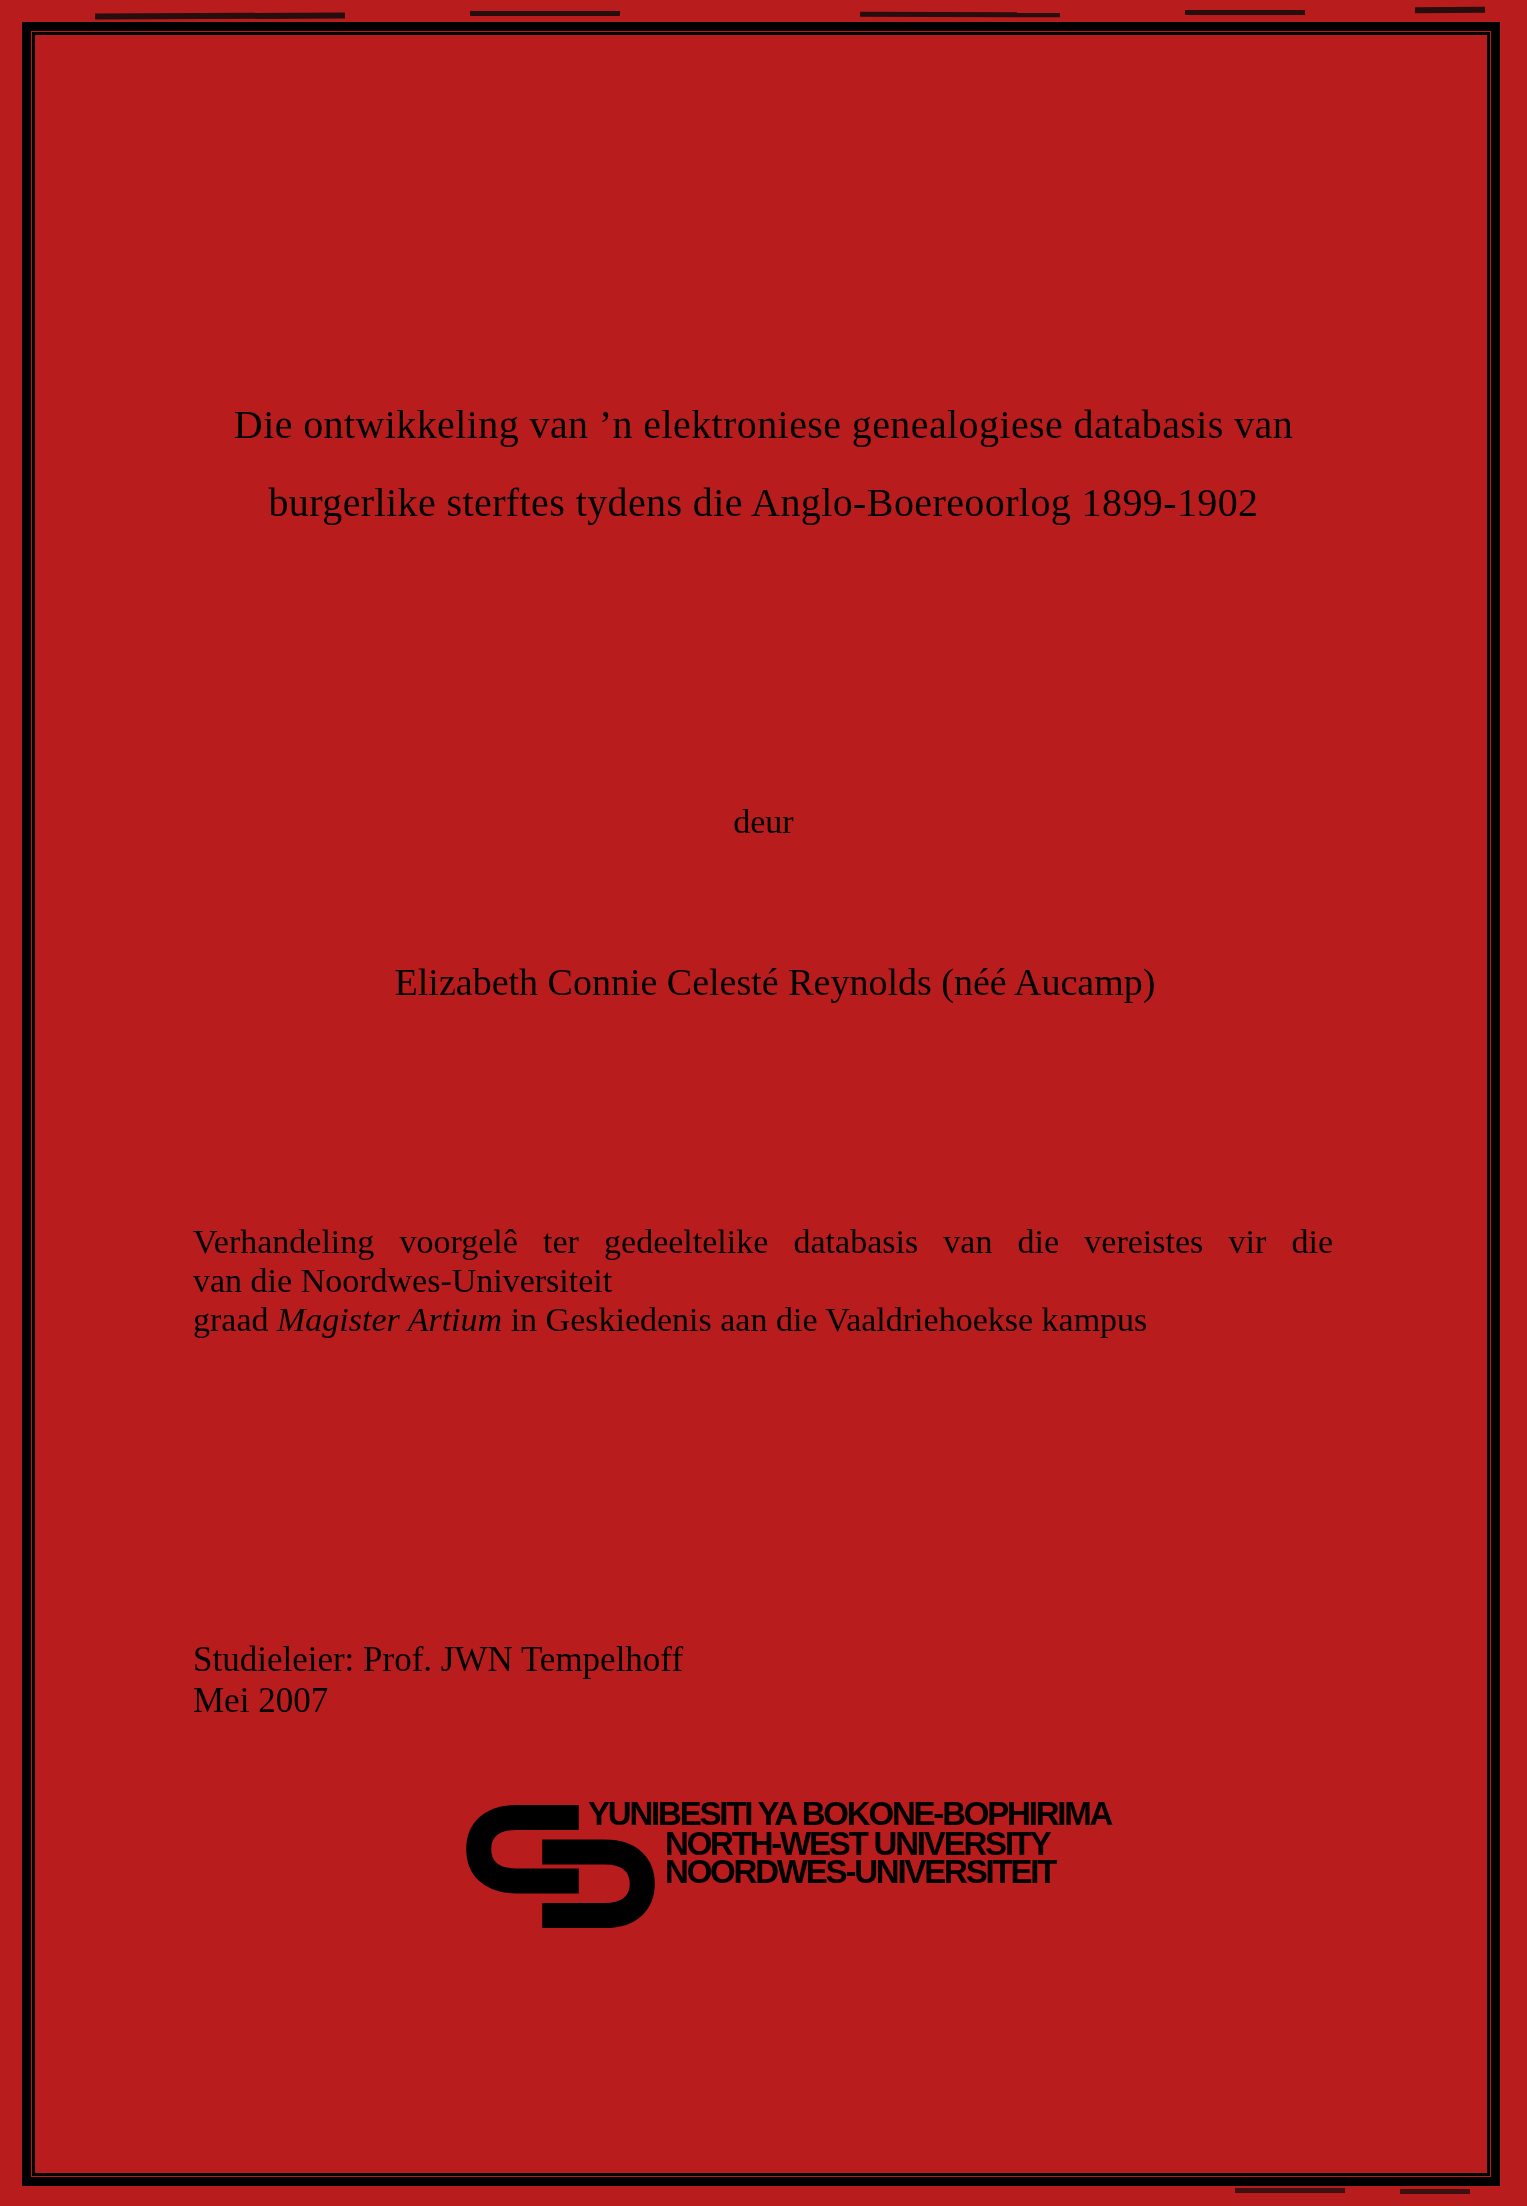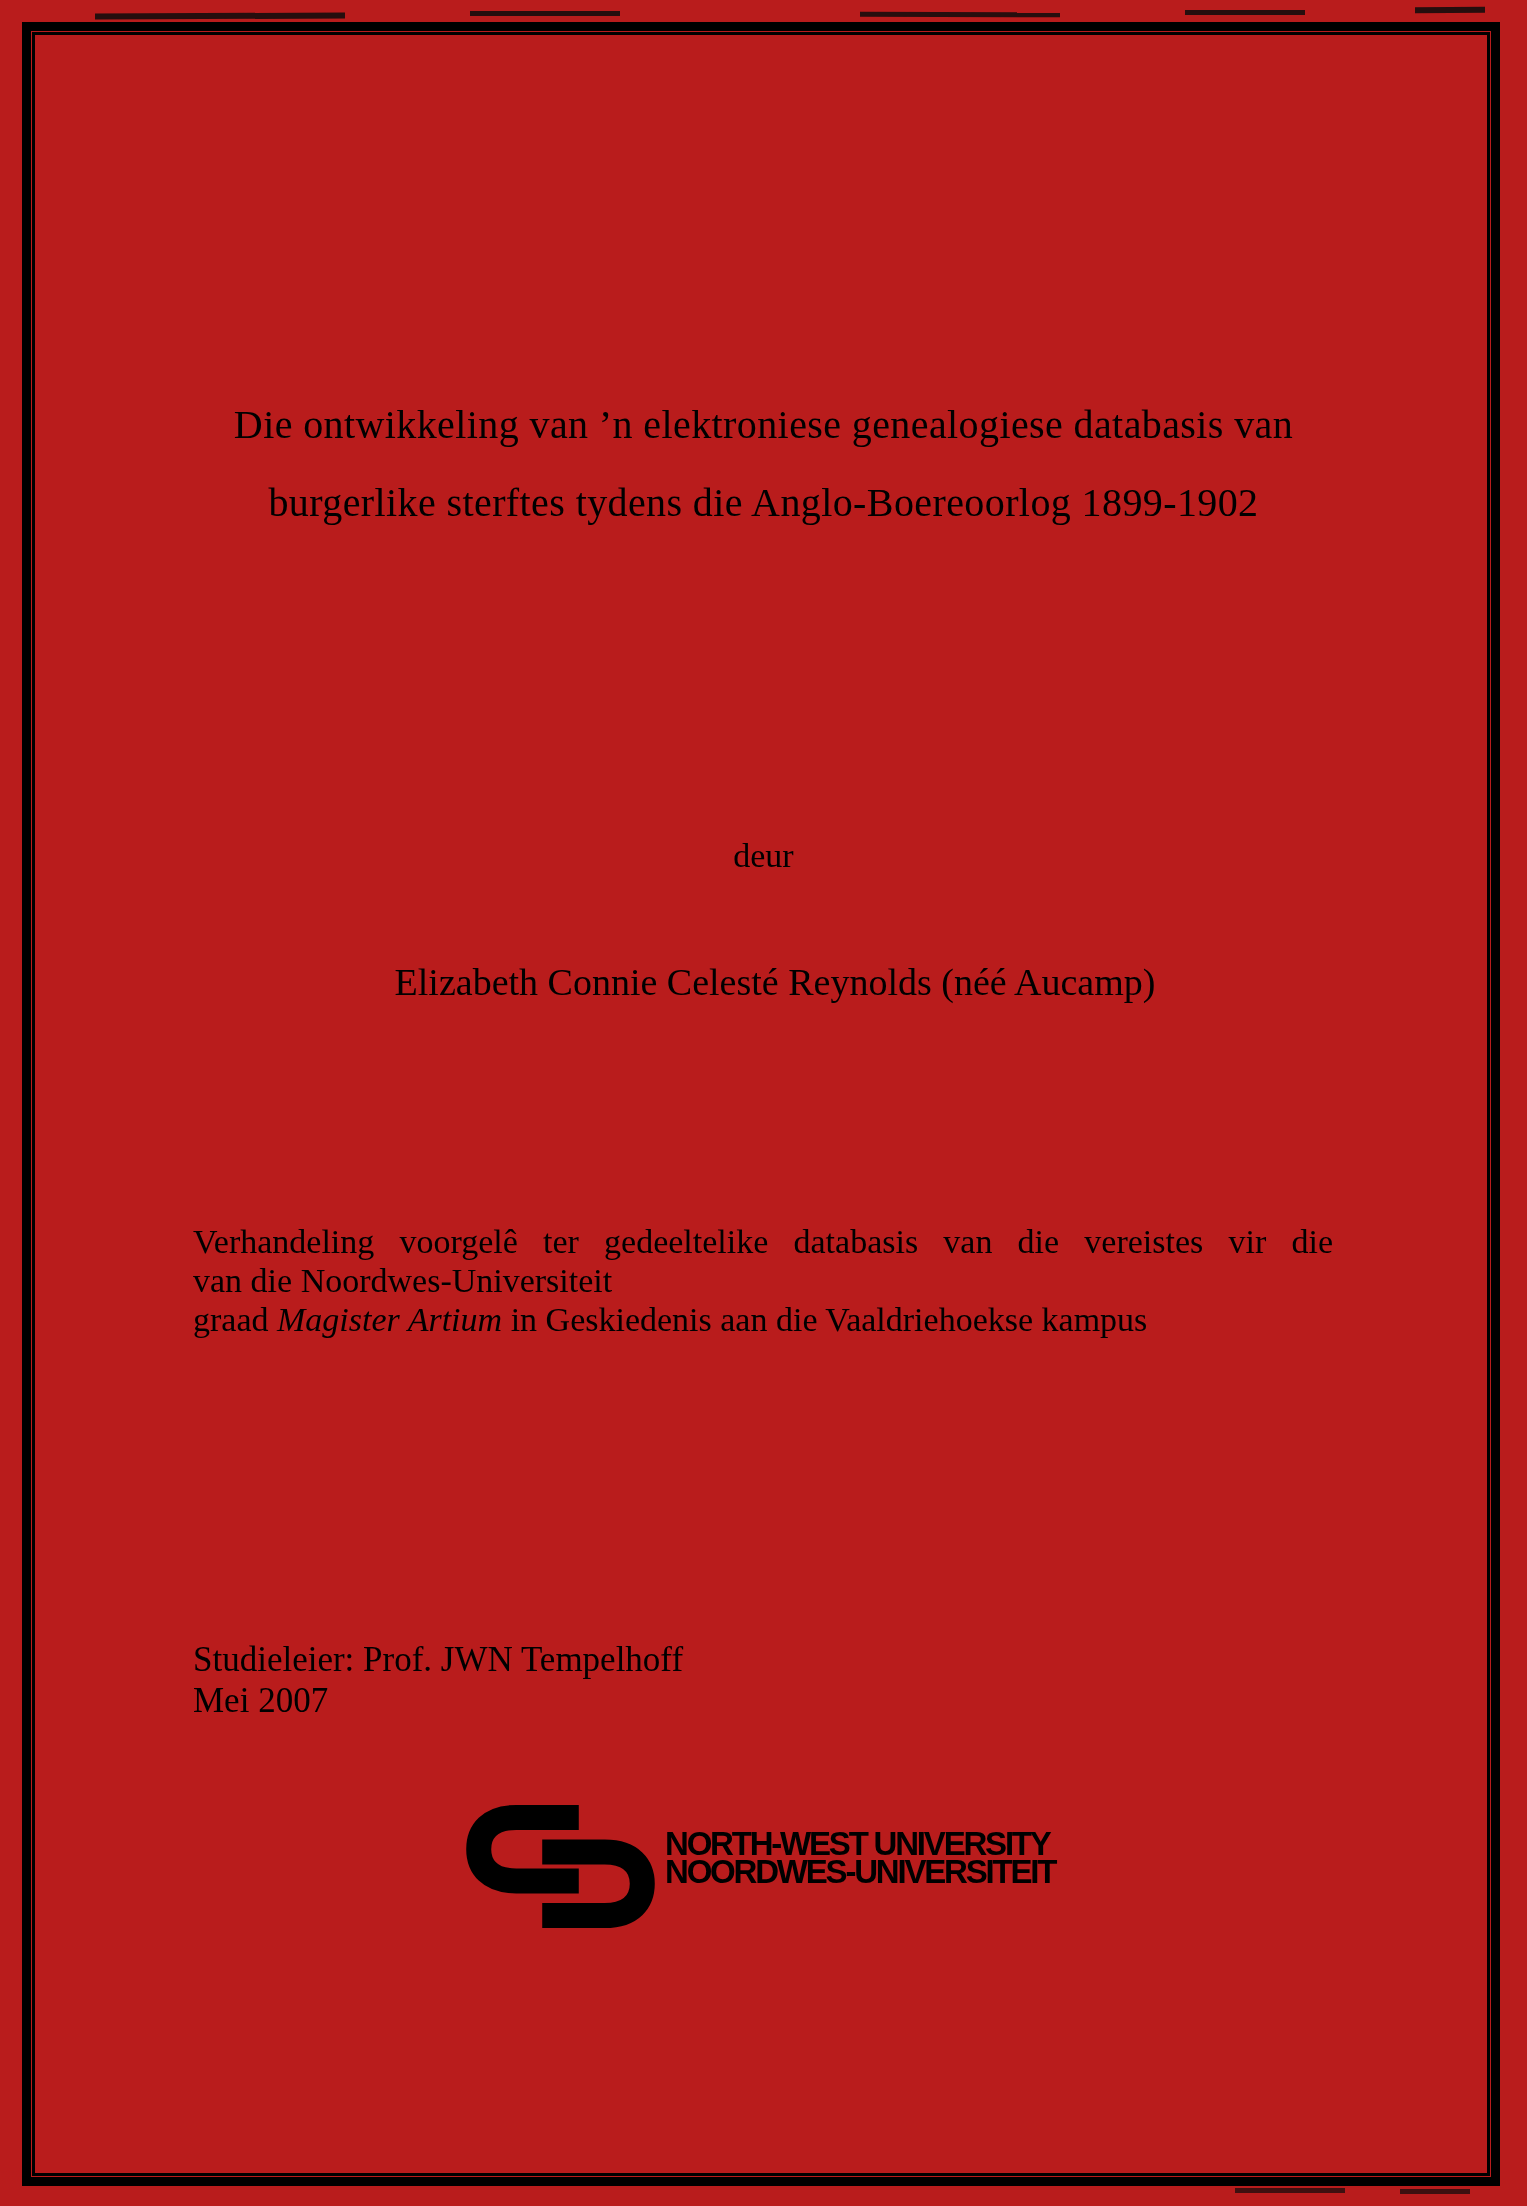--- a/index.html
+++ b/index.html
@@ -31,21 +31,21 @@
   .a6 { left:1235px;top:2188px; width:110px; height:5px; opacity:.7;}
   .a7 { left:1400px;top:2189px; width:70px;  height:5px; opacity:.7;}
 
   .title {
     position:absolute; left:70px; right:70px; top:386px;
     text-align:center;
     font-size:40px; line-height:78px; letter-spacing:.4px;
   }
   .byline {
     position:absolute; left:0; right:0; top:805px;
-    text-align:center; font-size:34px; line-height:1;margin-top:34px;
+    text-align:center; font-size:34px; line-height:1;
   }
   .author {
     position:absolute; left:0; right:0; top:963px;
     text-align:center; font-size:38px; line-height:1;padding-left:23px;
   }
   .submission {
     position:absolute; left:193px; top:1222px; width:1140px;
     font-size:34px; line-height:39px;
   }
   .submission .just { text-align:justify; text-align-last:justify; }
@@ -101,17 +101,18 @@
   <div class="credits">
     <div>Studieleier: Prof. JWN Tempelhoff</div>
     <div>Mei 2007</div>
   </div>
 
   <div class="logo">
     <svg class="logo-mark" viewBox="0 0 200 132" xmlns="http://www.w3.org/2000/svg" aria-hidden="true">
       <path d="M119,15 H54 C26,15 15,30 15,48 C15,66 26,81 54,81 H119" fill="none" stroke="#000" stroke-width="26"></path>
       <path d="M81,51 H146 C174,51 185,66 185,84 C185,102 174,117 146,117 H81" fill="none" stroke="#000" stroke-width="26"></path>
     </svg>
+    <div class="logo-text lt1">YUNIBESITI YA BOKONE-BOPHIRIMA</div>
     <div class="logo-text lt2">NORTH-WEST UNIVERSITY</div>
     <div class="logo-text lt3">NOORDWES-UNIVERSITEIT</div>
   </div>
 
 </div>
 
 </body></html>

